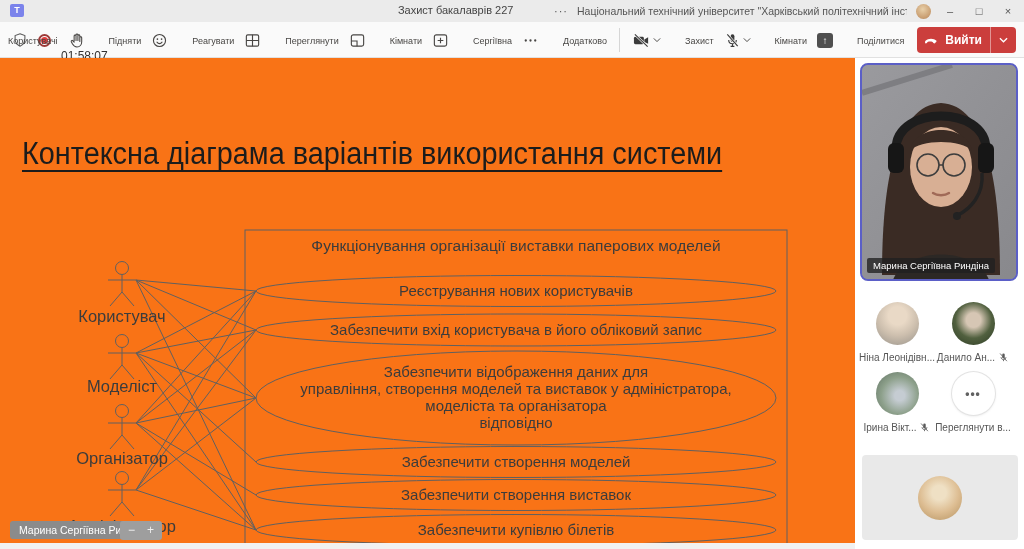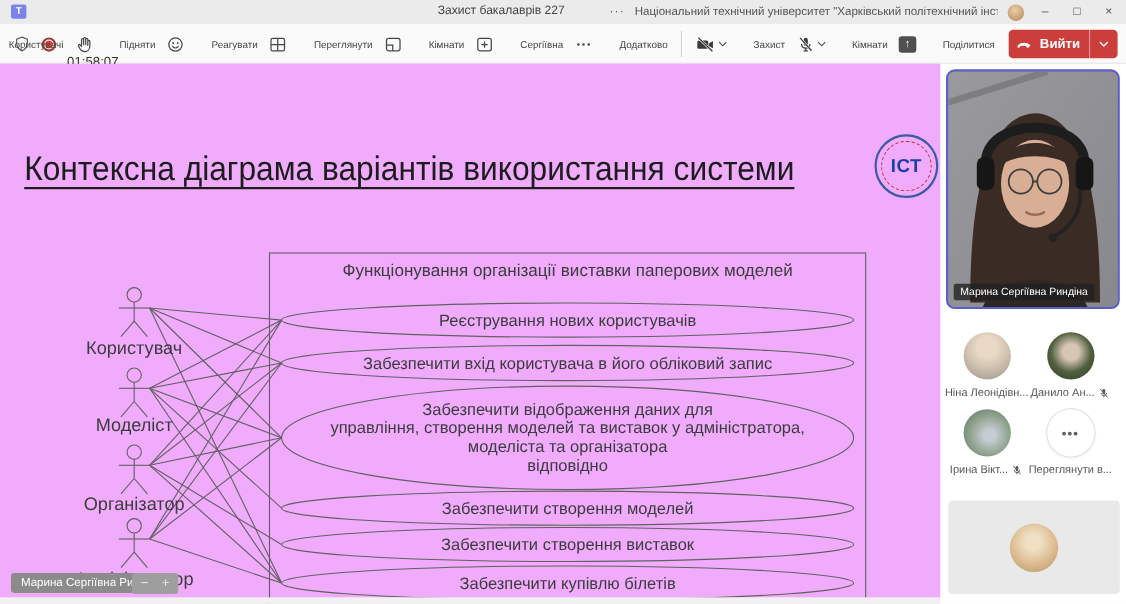--- a/index.html
+++ b/index.html
@@ -29,21 +29,21 @@
   .iconrow { display:flex; align-items:center; gap:2px; height:17px; }
   .badge12 { font-size:9.5px; font-weight:bold; color:#242424; }
   .tdiv { width:1px; height:24px; background:#d6d6d6; margin:0 5px; }
   .share-dark { width:16px; height:15px; background:#4f4f4f; border-radius:3px; color:#fff; font-size:10px; line-height:15px; text-align:center; }
   .leave-btn { display:flex; align-items:center; height:26px; background:#cb3e3c; border-radius:4px; margin-left:6px; padding:0 0 0 6px; cursor:pointer; }
   .leave-btn .lbl { color:#fff; font-size:12px; font-weight:bold; margin:0 8px 0 6px; }
   .leave-div { width:1px; height:26px; background:rgba(255,255,255,.45); }
   .leave-chev { padding:0 8px; display:flex; align-items:center; }
 
   
-  .slide { position:absolute; left:0; top:58px; width:855px; height:491px; background:#f0abfc; }
+  .slide { position:absolute; left:0; top:58px; width:855px; height:491px; background:#f97316; }
   .slide-title { position:absolute; left:22px; top:78px; font-size:31px; font-weight:500; color:#1c1c1c; white-space:nowrap; transform:scaleX(.93); transform-origin:left top; text-decoration:underline; text-decoration-thickness:2px; text-underline-offset:6px; }
   .ist-logo { position:absolute; left:795px; top:64px; width:58px; height:58px; border-radius:50%; border:2px solid #3b5aa5; display:flex; align-items:center; justify-content:center; }
   .ist-inner { width:46px; height:46px; border-radius:50%; border:1px dashed #c0392b; display:flex; align-items:center; justify-content:center; color:#1d3fae; font-weight:bold; font-size:17px; letter-spacing:.5px; }
   .diagram-svg { position:absolute; left:30px; top:160px; }
   .diagram-svg text { font-family:"Liberation Sans", sans-serif; fill:#3c3c3c; }
   .uc-text { font-size:15px; }
   .sys-title { font-size:15.5px; }
   .actor-lbl { font-size:16.5px; }
   .dstroke { stroke:#606060; stroke-width:1; fill:none; }
 
@@ -237,23 +237,20 @@
           <svg width="9" height="6" viewBox="0 0 10 6">
               <polyline points="1,1 5,5 9,1" fill="none" stroke="#fff" stroke-width="1.4"></polyline>
             </svg>
         </span>
       </div>
     </div>
   </div>
 
   <div class="slide">
     <div class="slide-title">Контексна діаграма варіантів використання системи</div>
-    <div class="ist-logo">
-      <div class="ist-inner">ІСТ</div>
-    </div>
 
     <svg class="diagram-svg" width="770" height="350" viewBox="0 0 770 350">
 
       <rect class="dstroke" x="215" y="12" width="542" height="325"></rect>
       <text class="sys-title" x="486" y="33" text-anchor="middle">Функціонування організації виставки паперових моделей</text>
 
       <g class="dstroke">
         <line x1="106" y1="62" x2="226" y2="73"></line>
           <line x1="106" y1="62" x2="226" y2="112"></line>
           <line x1="106" y1="62" x2="226" y2="180"></line>

